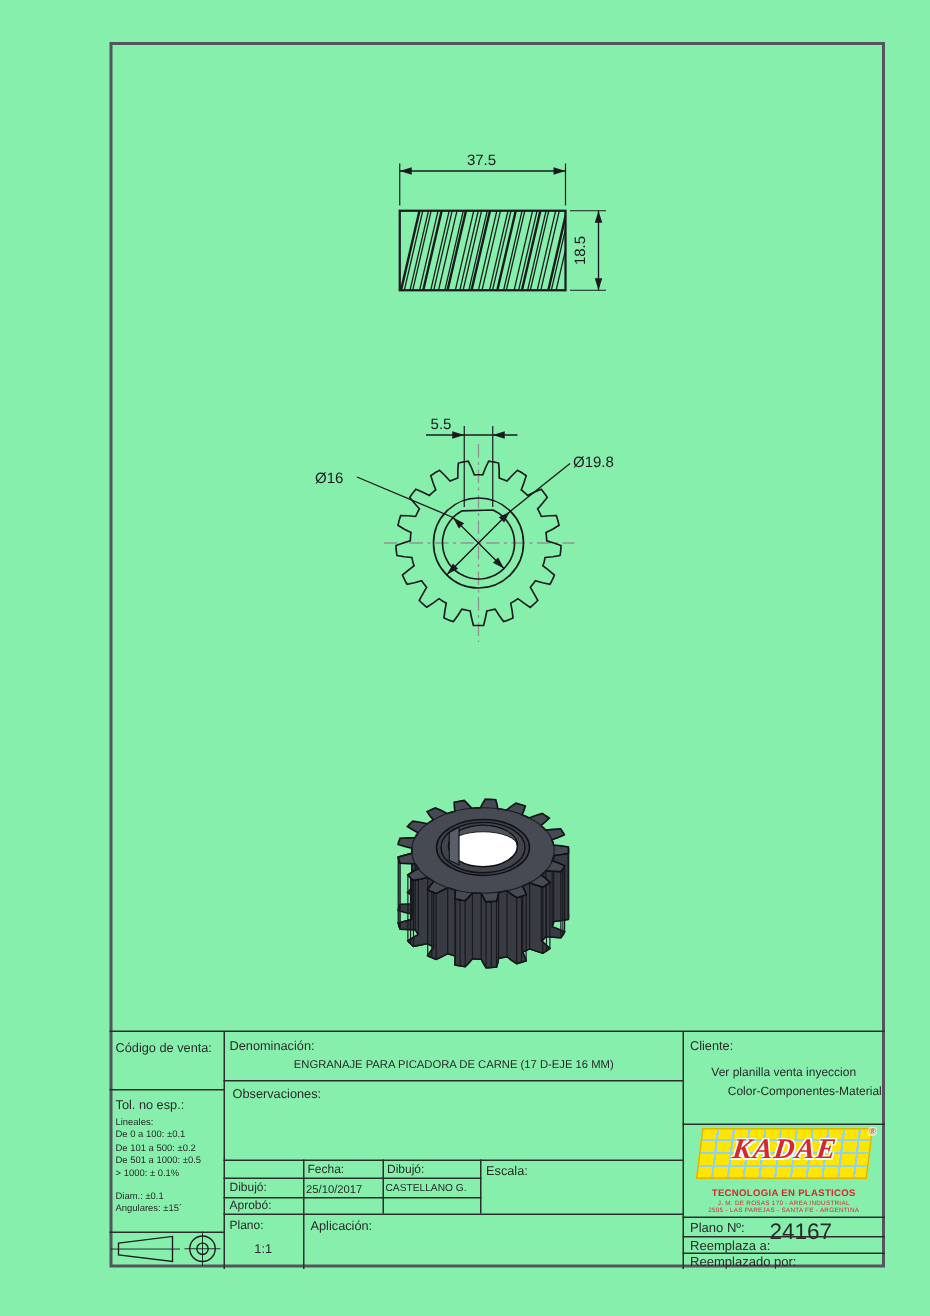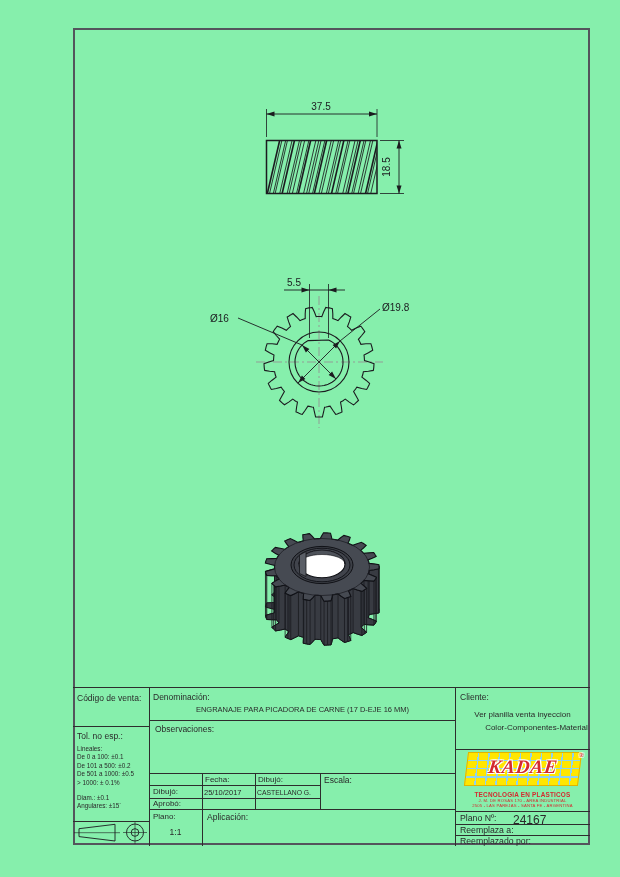--- a/index.html
+++ b/index.html
@@ -235,17 +235,17 @@
         <div class="kword">
           <span>KADAE</span><span class="kreg">®</span>
         </div>
       </div>
       <div class="ktag">TECNOLOGIA EN PLASTICOS</div>
       <div class="kaddr">J. M. DE ROSAS 170 - AREA INDUSTRIAL</div>
       <div class="kaddr">2505 - LAS PAREJAS - SANTA FE - ARGENTINA</div>
     </div>
 
     <div class="lbl" style="left:387px;top:125px;font-size:8.7px">Plano Nº:</div>
-    <div class="lbl" style="left:440px;top:125px;font-size:12px">24167</div>
+    <div class="lbl" style="left:440px;top:125px;font-size:15px">24167</div>
     <div class="lbl" style="left:387px;top:137px;font-size:8.7px">Reemplaza a:</div>
     <div class="lbl" style="left:387px;top:148px;font-size:8.7px">Reemplazado por:</div>
   </div>
 </div>
 
 </body></html>

